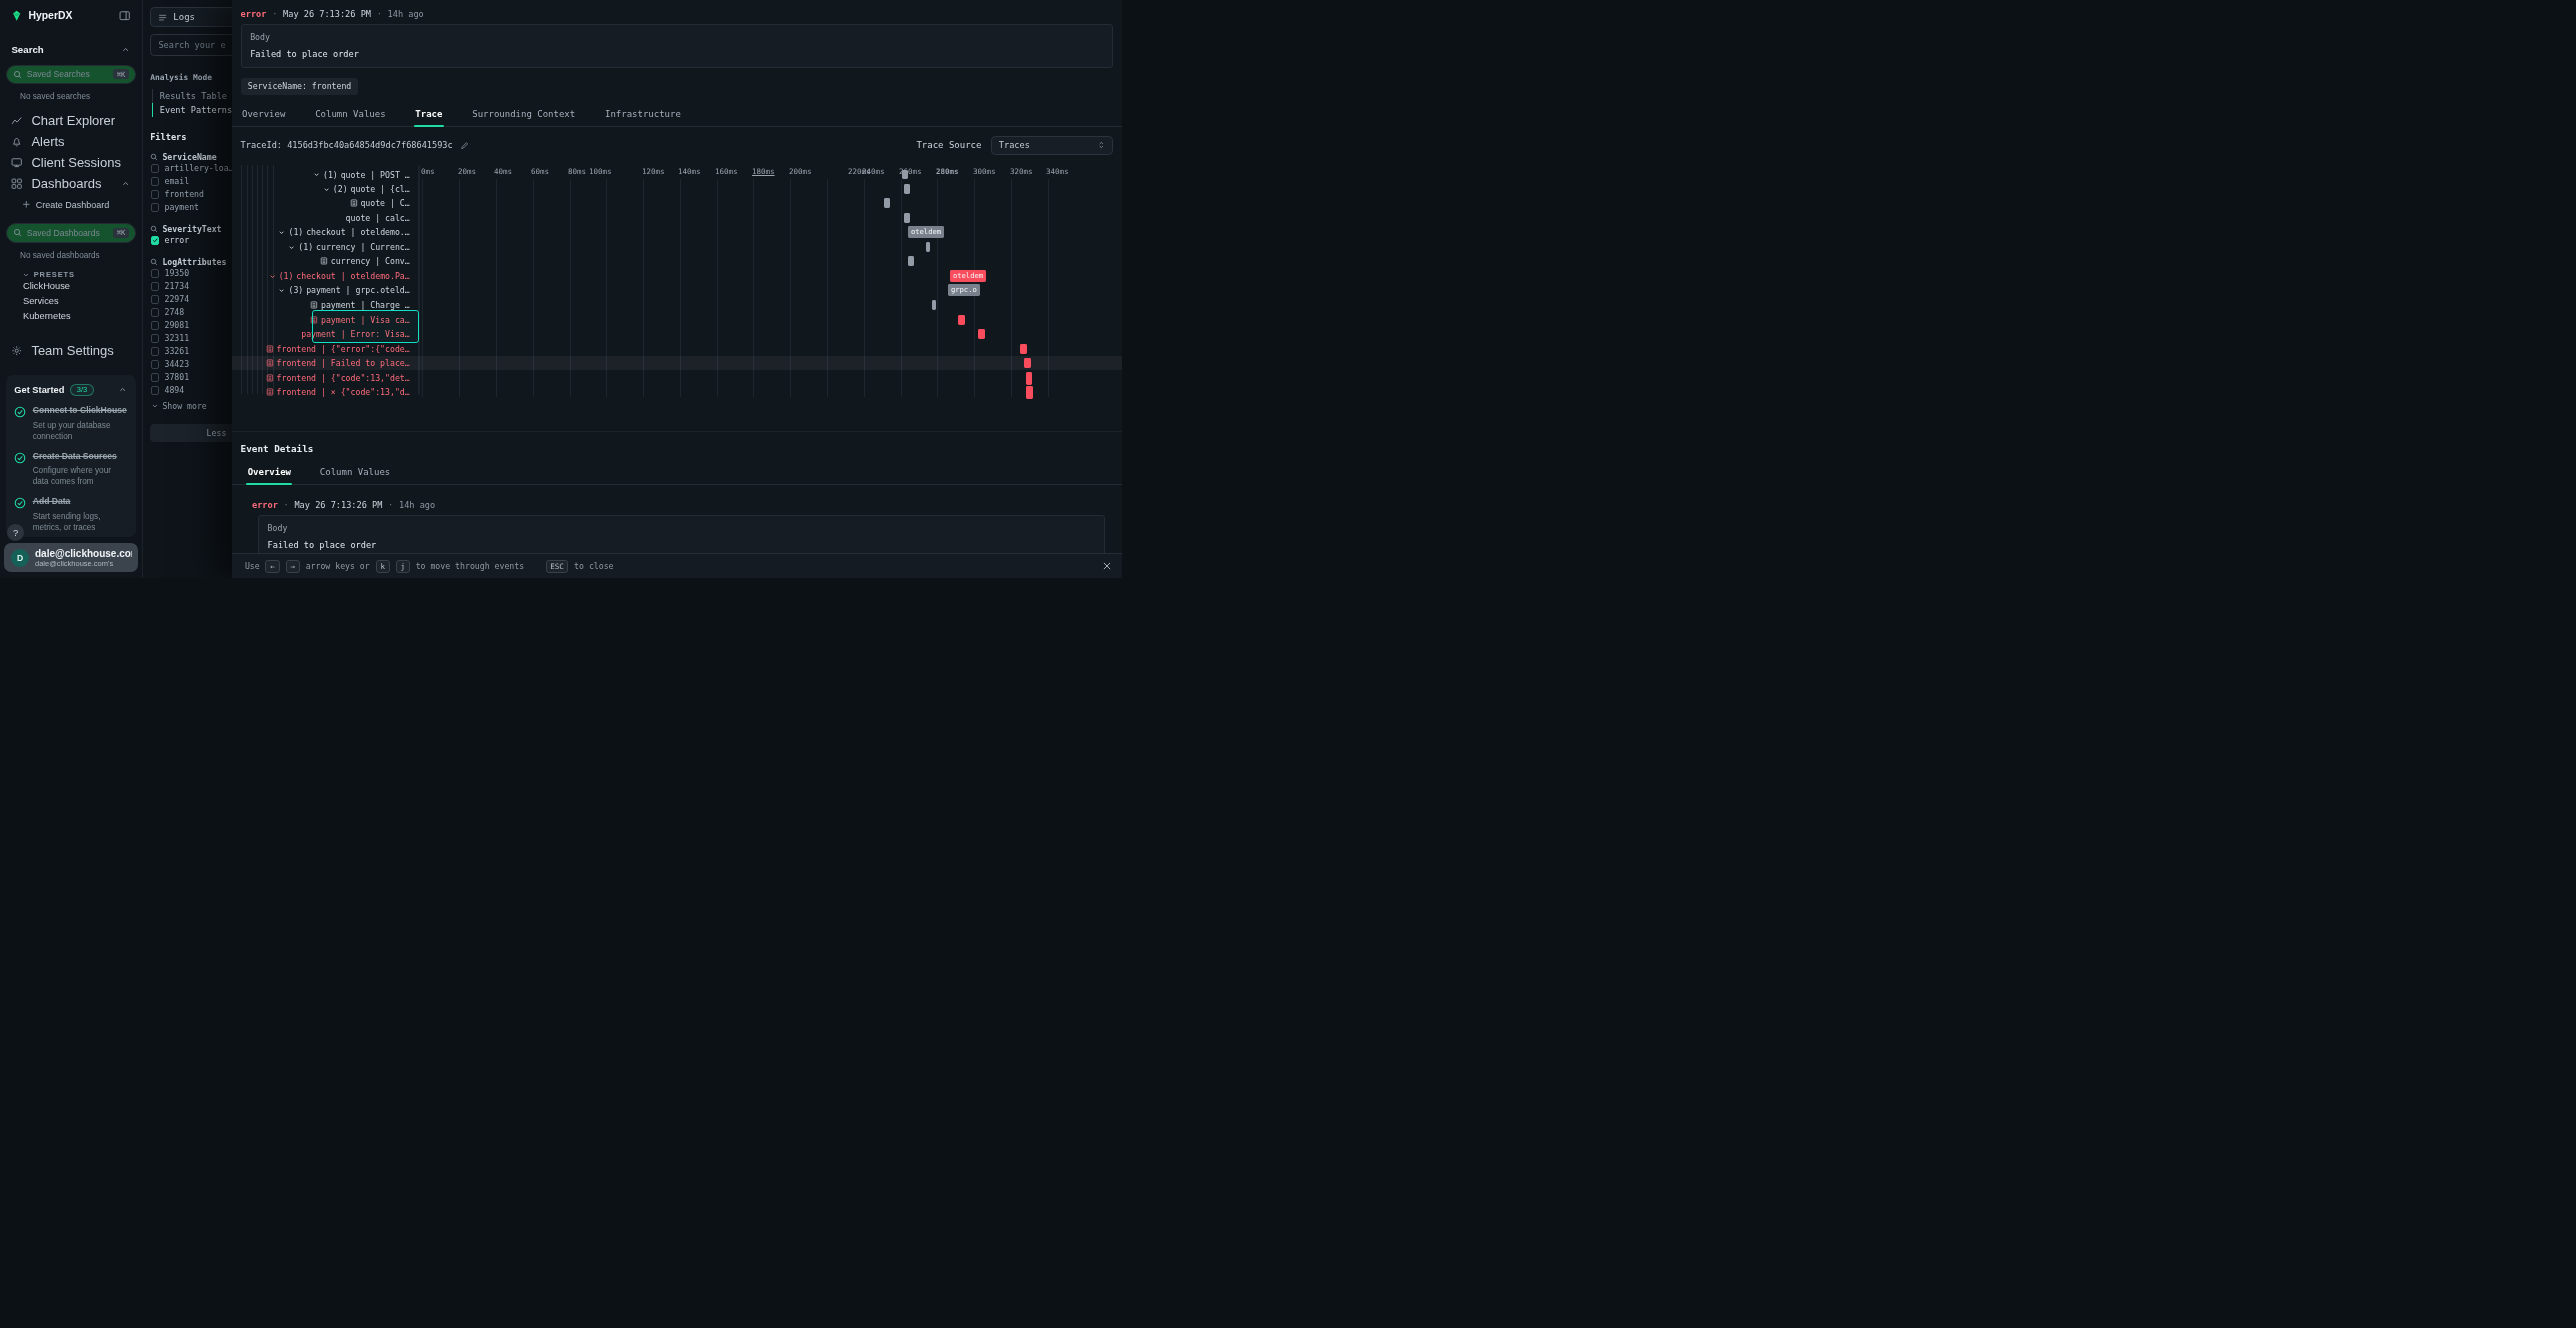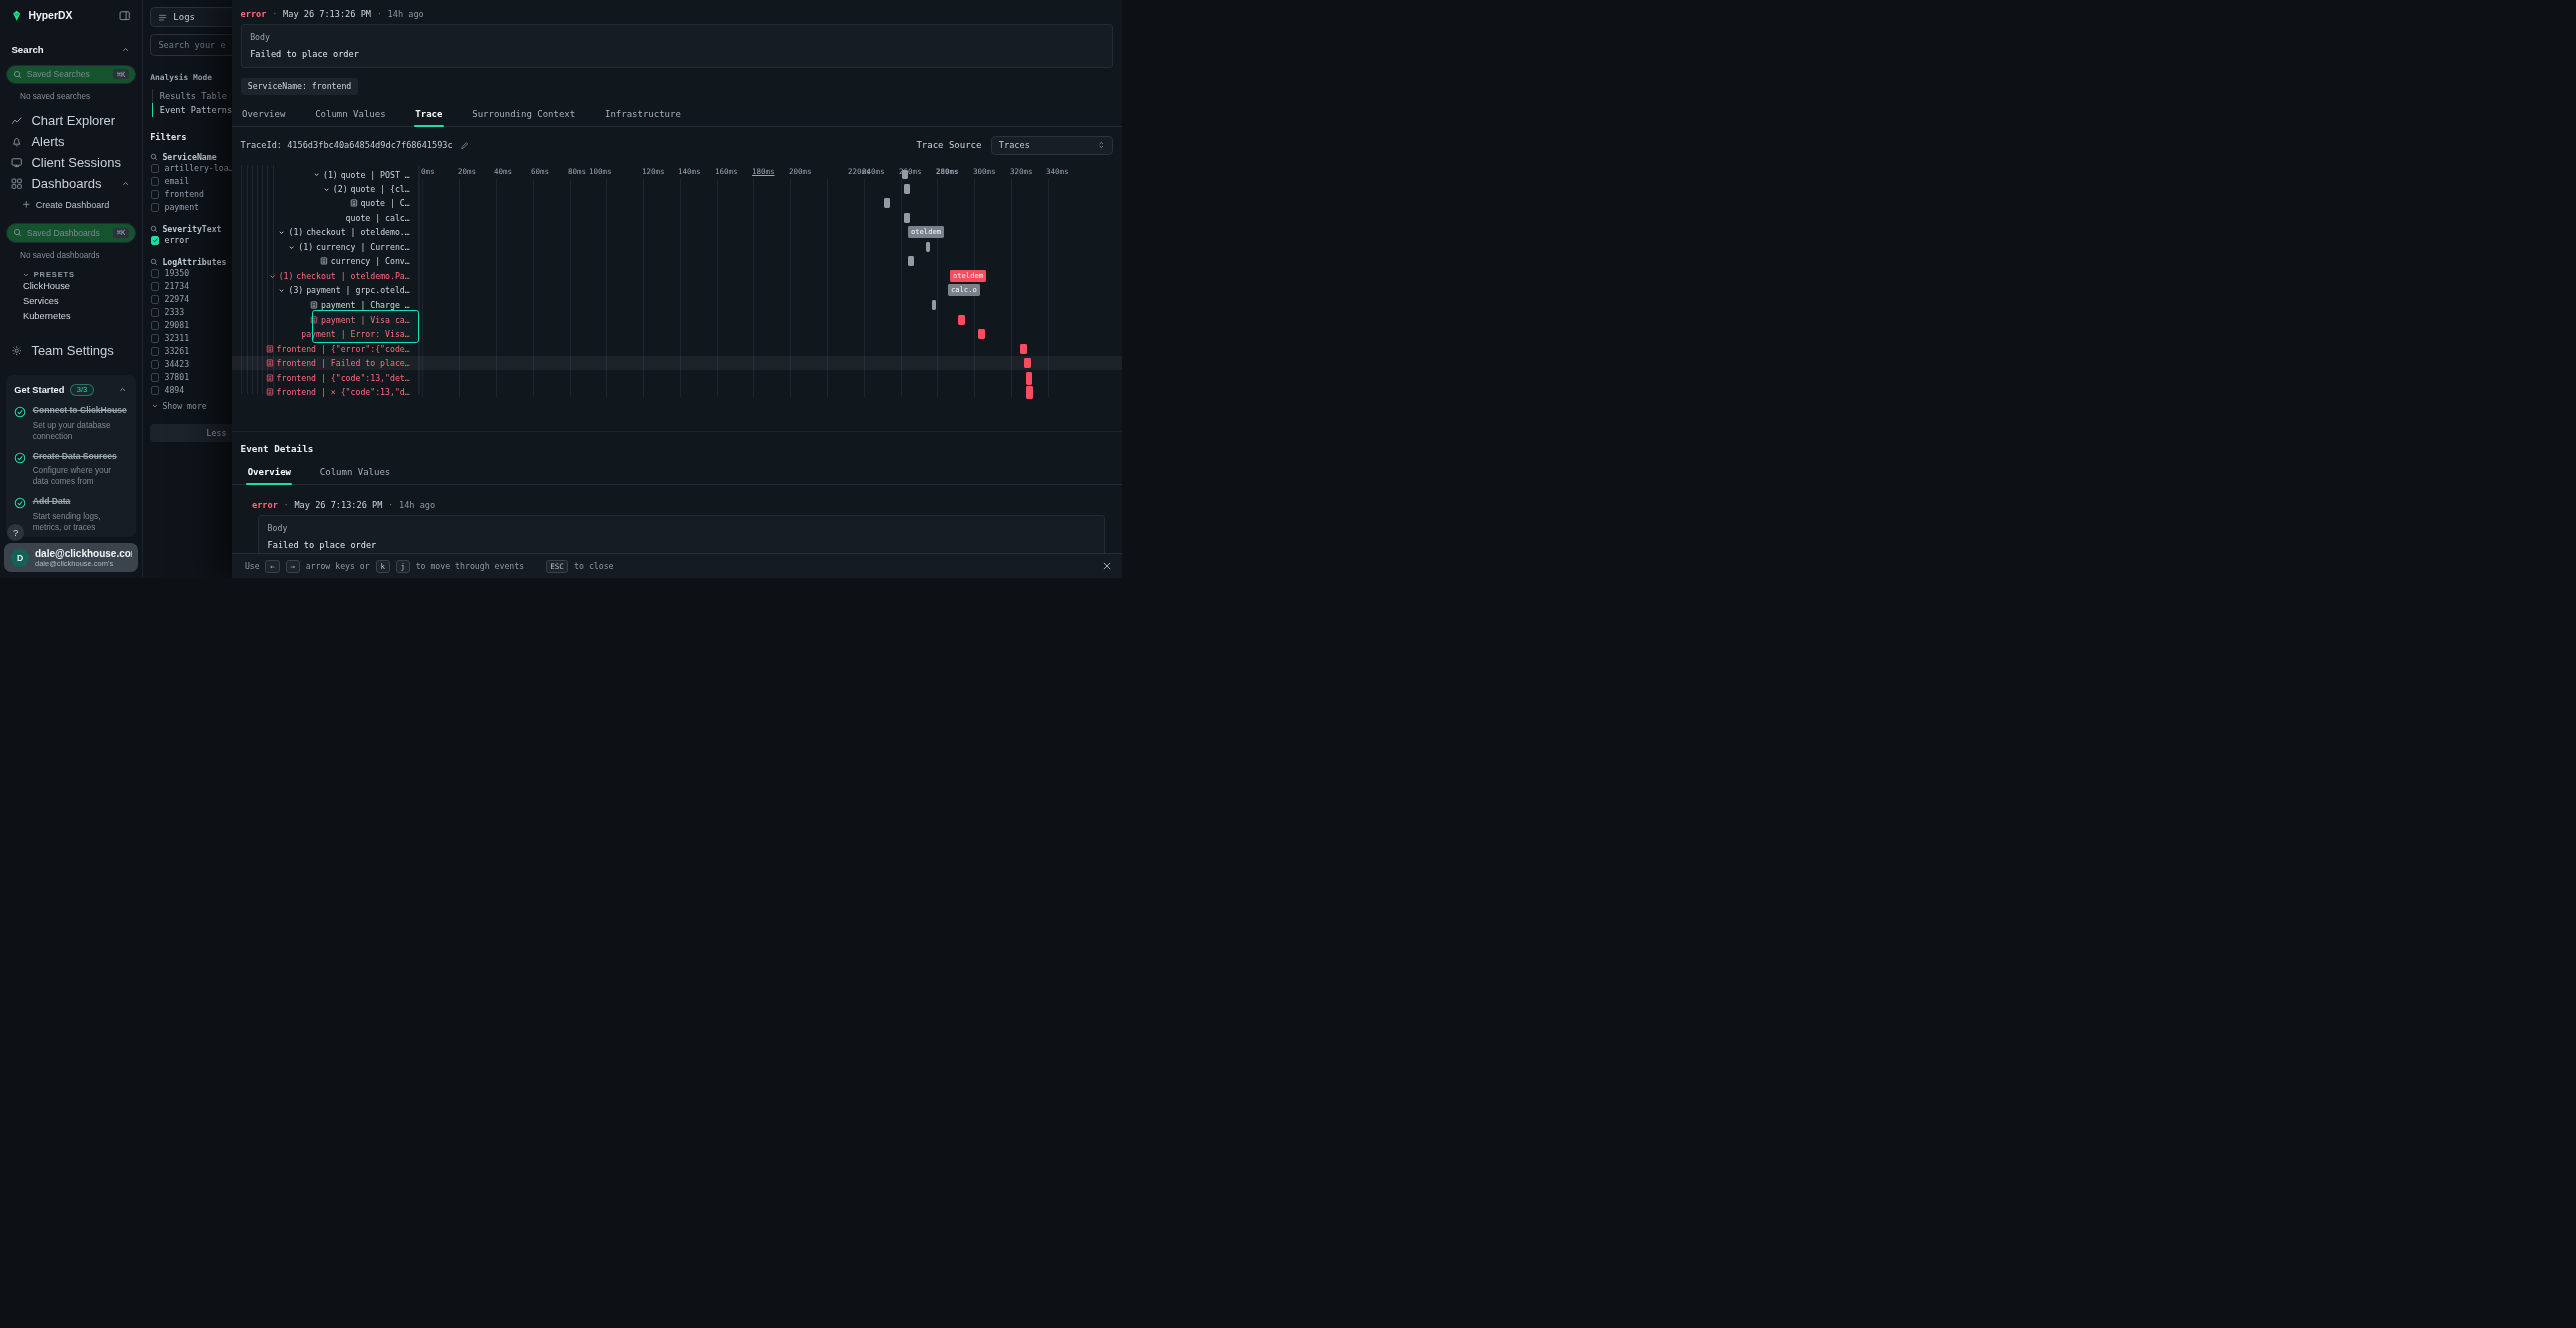--- a/index.html
+++ b/index.html
@@ -409,21 +409,21 @@
         <div class="facet-row">
           <span class="cb"></span>
           <span class="facet-val">21734</span>
         </div>
         <div class="facet-row">
           <span class="cb"></span>
           <span class="facet-val">22974</span>
         </div>
         <div class="facet-row">
           <span class="cb"></span>
-          <span class="facet-val">2333</span>
+          <span class="facet-val">2748</span>
         </div>
         <div class="facet-row">
           <span class="cb"></span>
           <span class="facet-val">29081</span>
         </div>
         <div class="facet-row">
           <span class="cb"></span>
           <span class="facet-val">32311</span>
         </div>
         <div class="facet-row">
@@ -644,21 +644,21 @@
       <div class="wf-row" style="top: 120px;">
         <div class="wf-label">
           <span class="wf-chev">
             <svg width="7.2" height="7.2" viewBox="0 0 16 16" fill="none" stroke="currentColor" stroke-width="2">
               <polyline points="4,6 8,10 12,6"></polyline>
             </svg>
           </span>
           <span class="wf-count">(3)</span>
           <span class="wf-text">payment | grpc.oteld…</span>
         </div>
-        <div class="wf-bar gray chip" style="left: 716px;">calc.o</div>
+        <div class="wf-bar gray chip" style="left: 716px;">grpc.o</div>
       </div>
       <div class="wf-row" style="top: 135px;">
         <div class="wf-label">
           <span class="wf-doc">
             <svg width="7.9" height="7.9" viewBox="0 0 16 16" fill="none" stroke="currentColor" stroke-width="1.4">
               <rect x="2.5" y="1.8" width="11" height="12.4" rx="1"></rect>
               <line x1="5" y1="5.5" x2="11" y2="5.5"></line>
               <line x1="5" y1="8.5" x2="11" y2="8.5"></line>
               <line x1="5" y1="11.5" x2="11" y2="11.5"></line>
             </svg>

